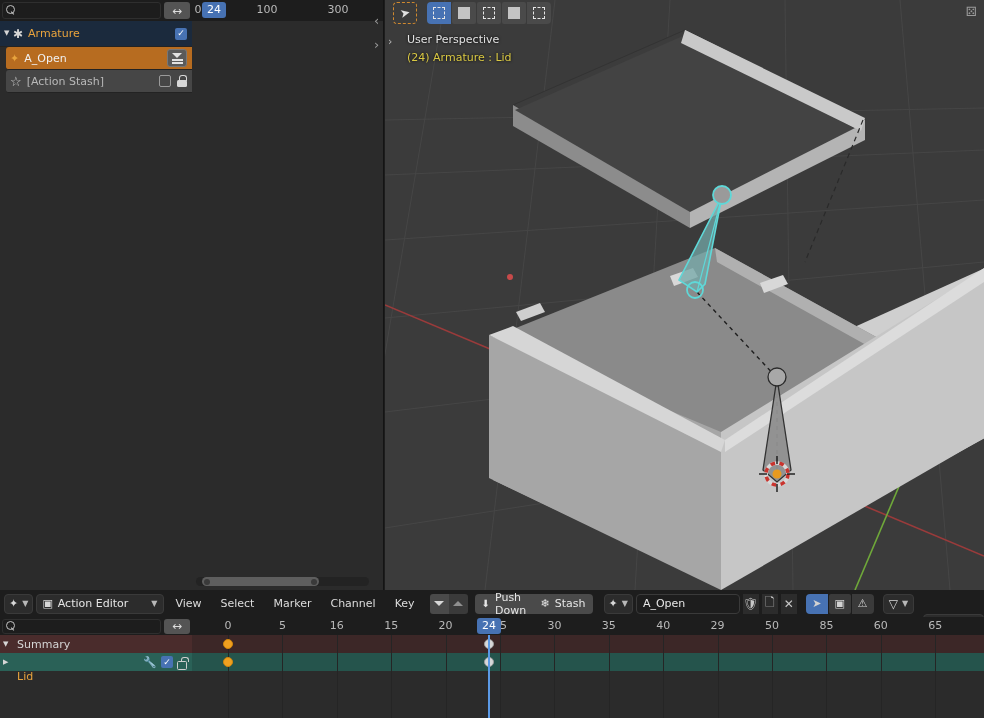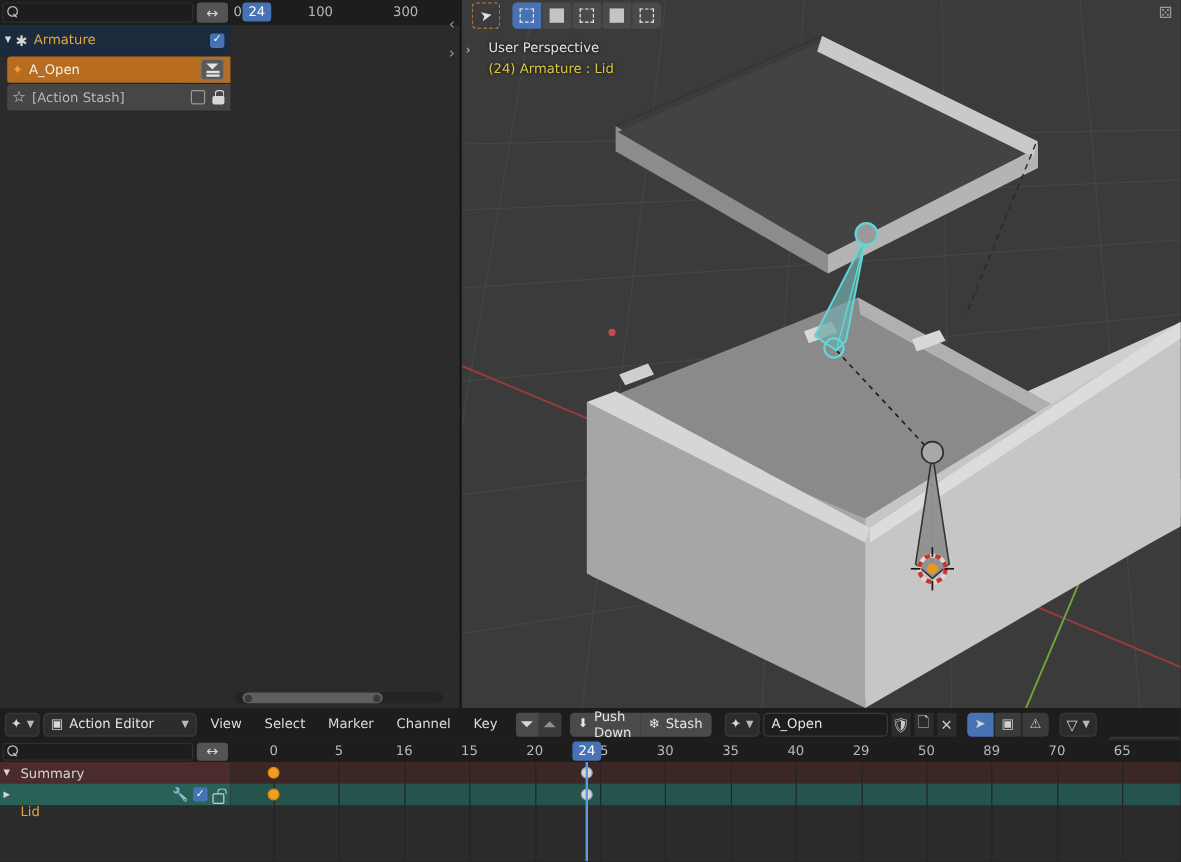--- a/index.html
+++ b/index.html
@@ -557,22 +557,22 @@
         <div class="tick" style="left: 90.4px;">5</div>
         <div class="tick" style="left: 144.8px;">16</div>
         <div class="tick" style="left: 199.2px;">15</div>
         <div class="tick" style="left: 253.6px;">20</div>
         <div class="tick" style="left: 308px;">25</div>
         <div class="tick" style="left: 362.4px;">30</div>
         <div class="tick" style="left: 416.8px;">35</div>
         <div class="tick" style="left: 471.2px;">40</div>
         <div class="tick" style="left: 525.6px;">29</div>
         <div class="tick" style="left: 580px;">50</div>
-        <div class="tick" style="left: 634.4px;">89</div>
-        <div class="tick" style="left: 688.8px;">70</div>
+        <div class="tick" style="left: 634.4px;">85</div>
+        <div class="tick" style="left: 688.8px;">60</div>
         <div class="tick" style="left: 743.2px;">65</div>
       </div>
 
     <div class="dope-chanlist">
       <div class="dope-chan summary">
         <span class="chan-tri">▼</span>
         <span class="lbl">Summary</span>
       </div>
       <div class="dope-chan grp">
         <span class="chan-tri">▶</span>

